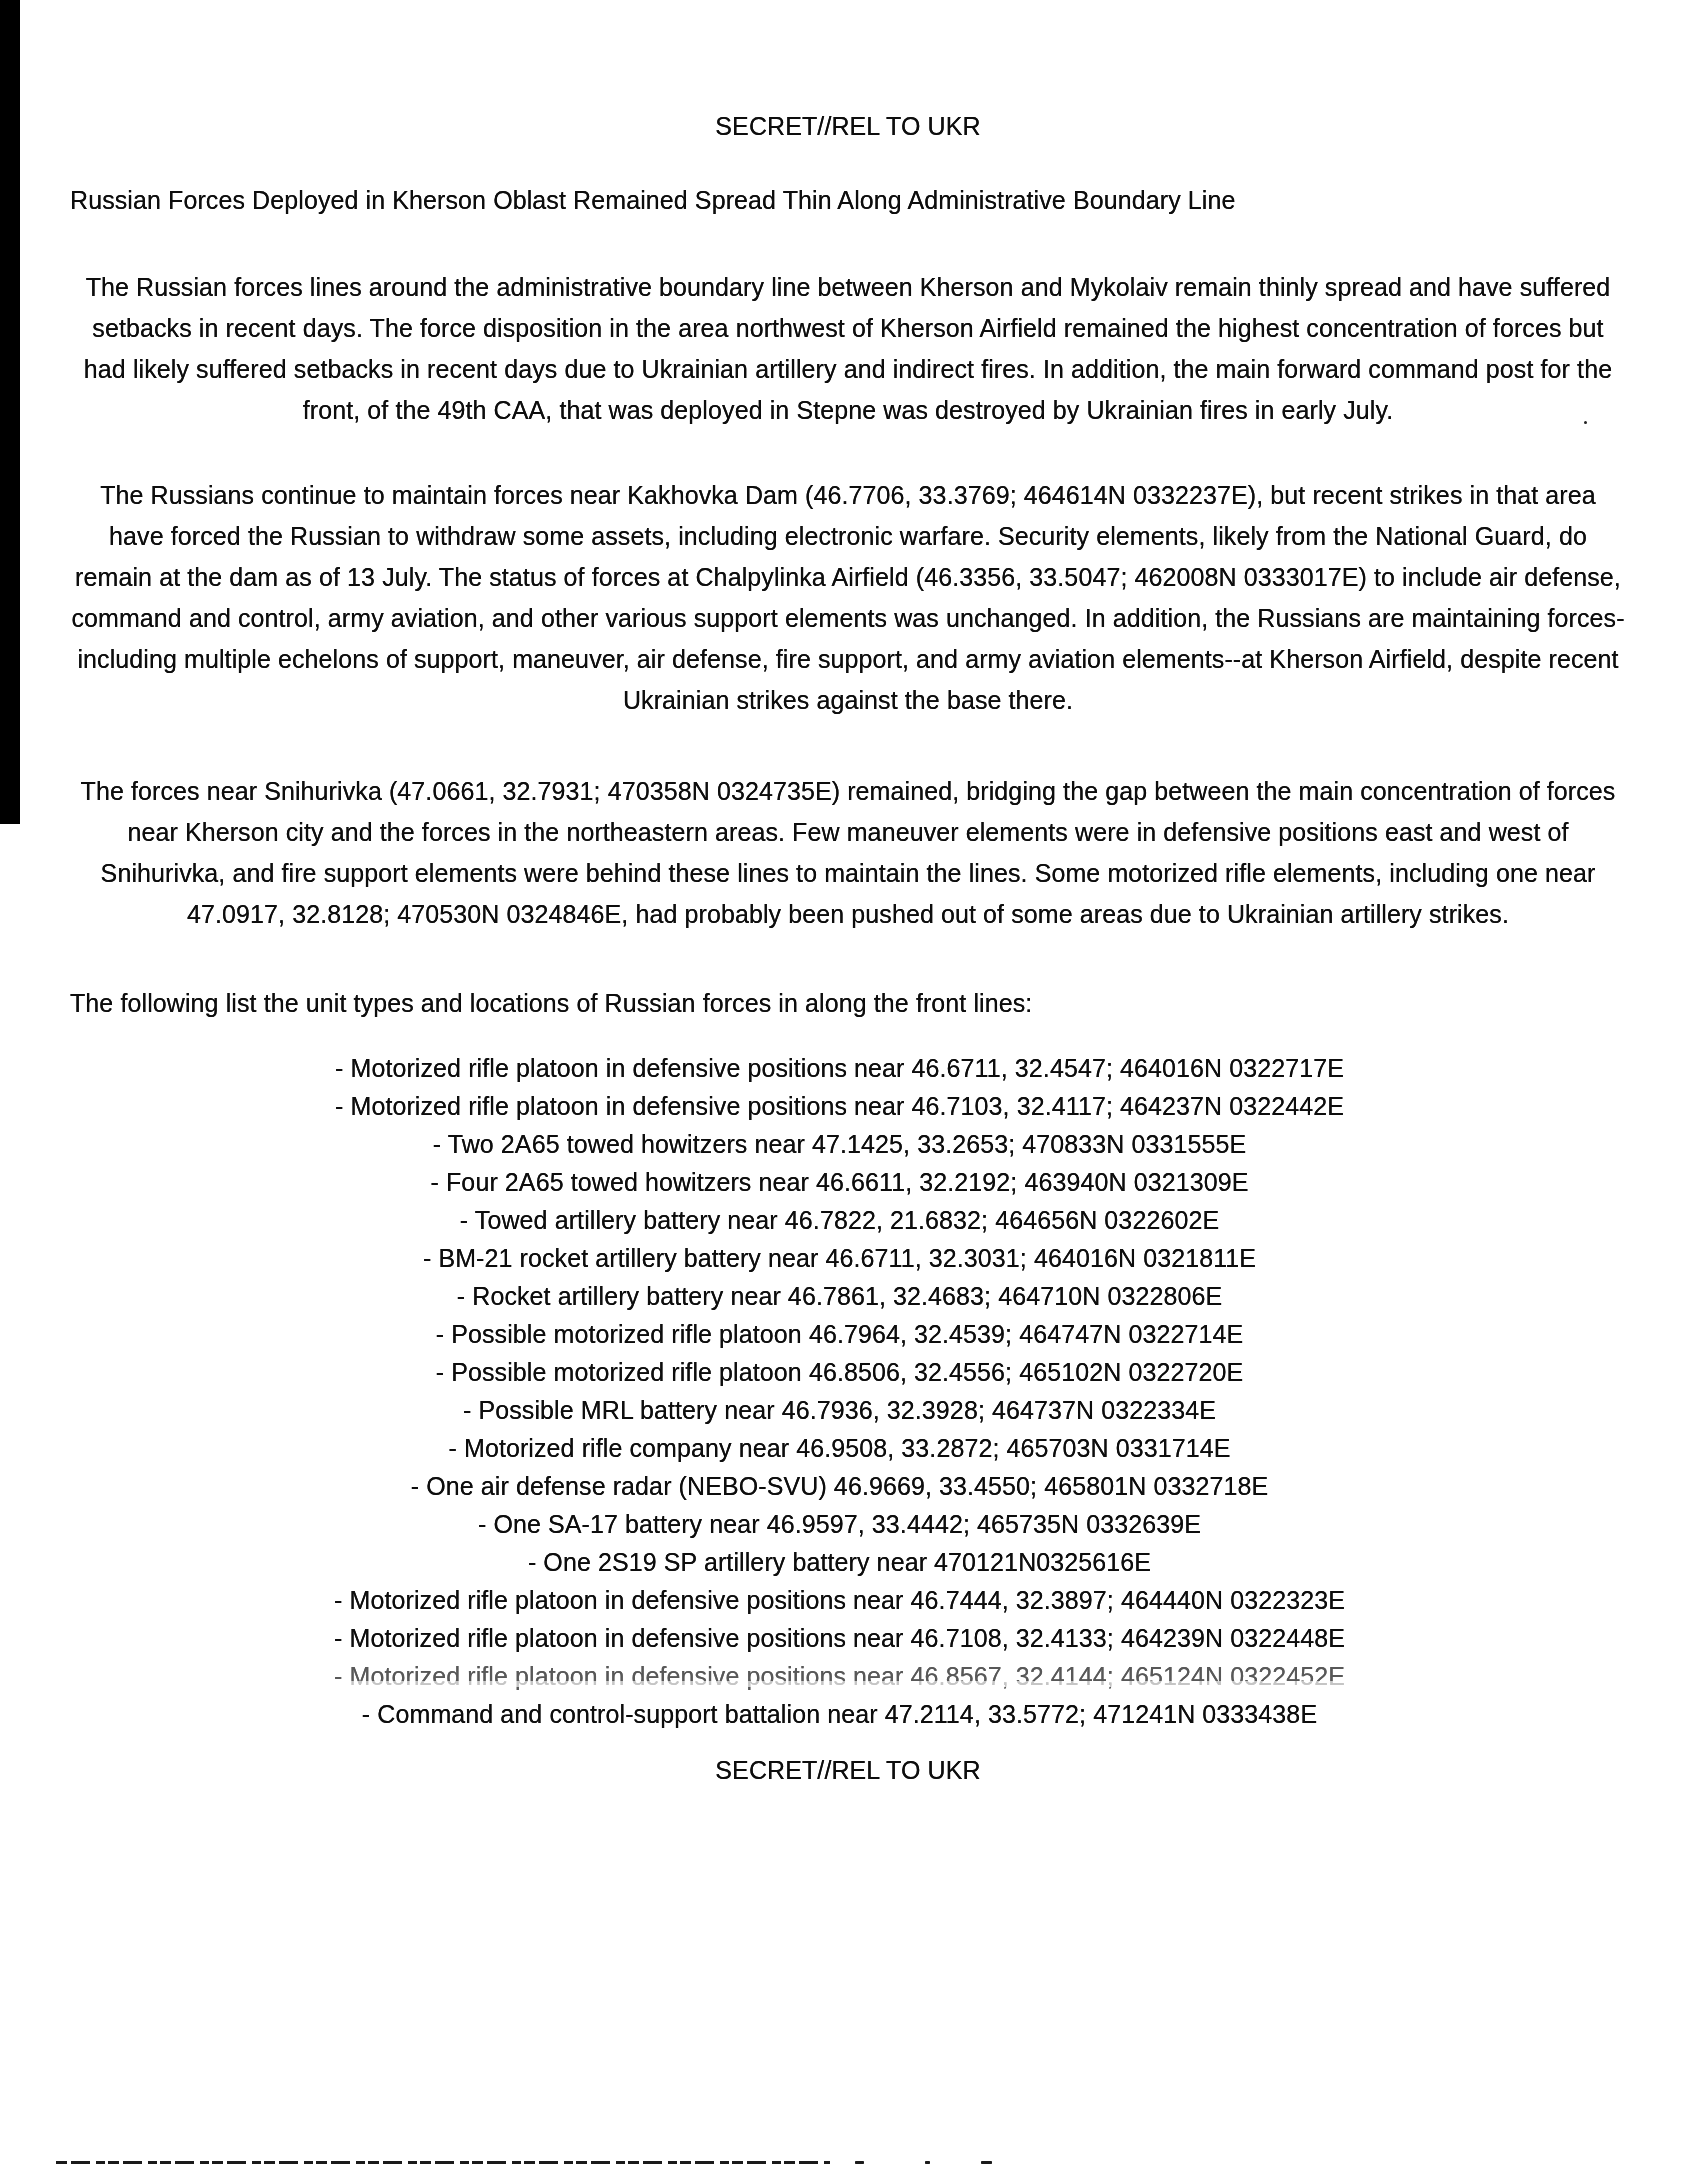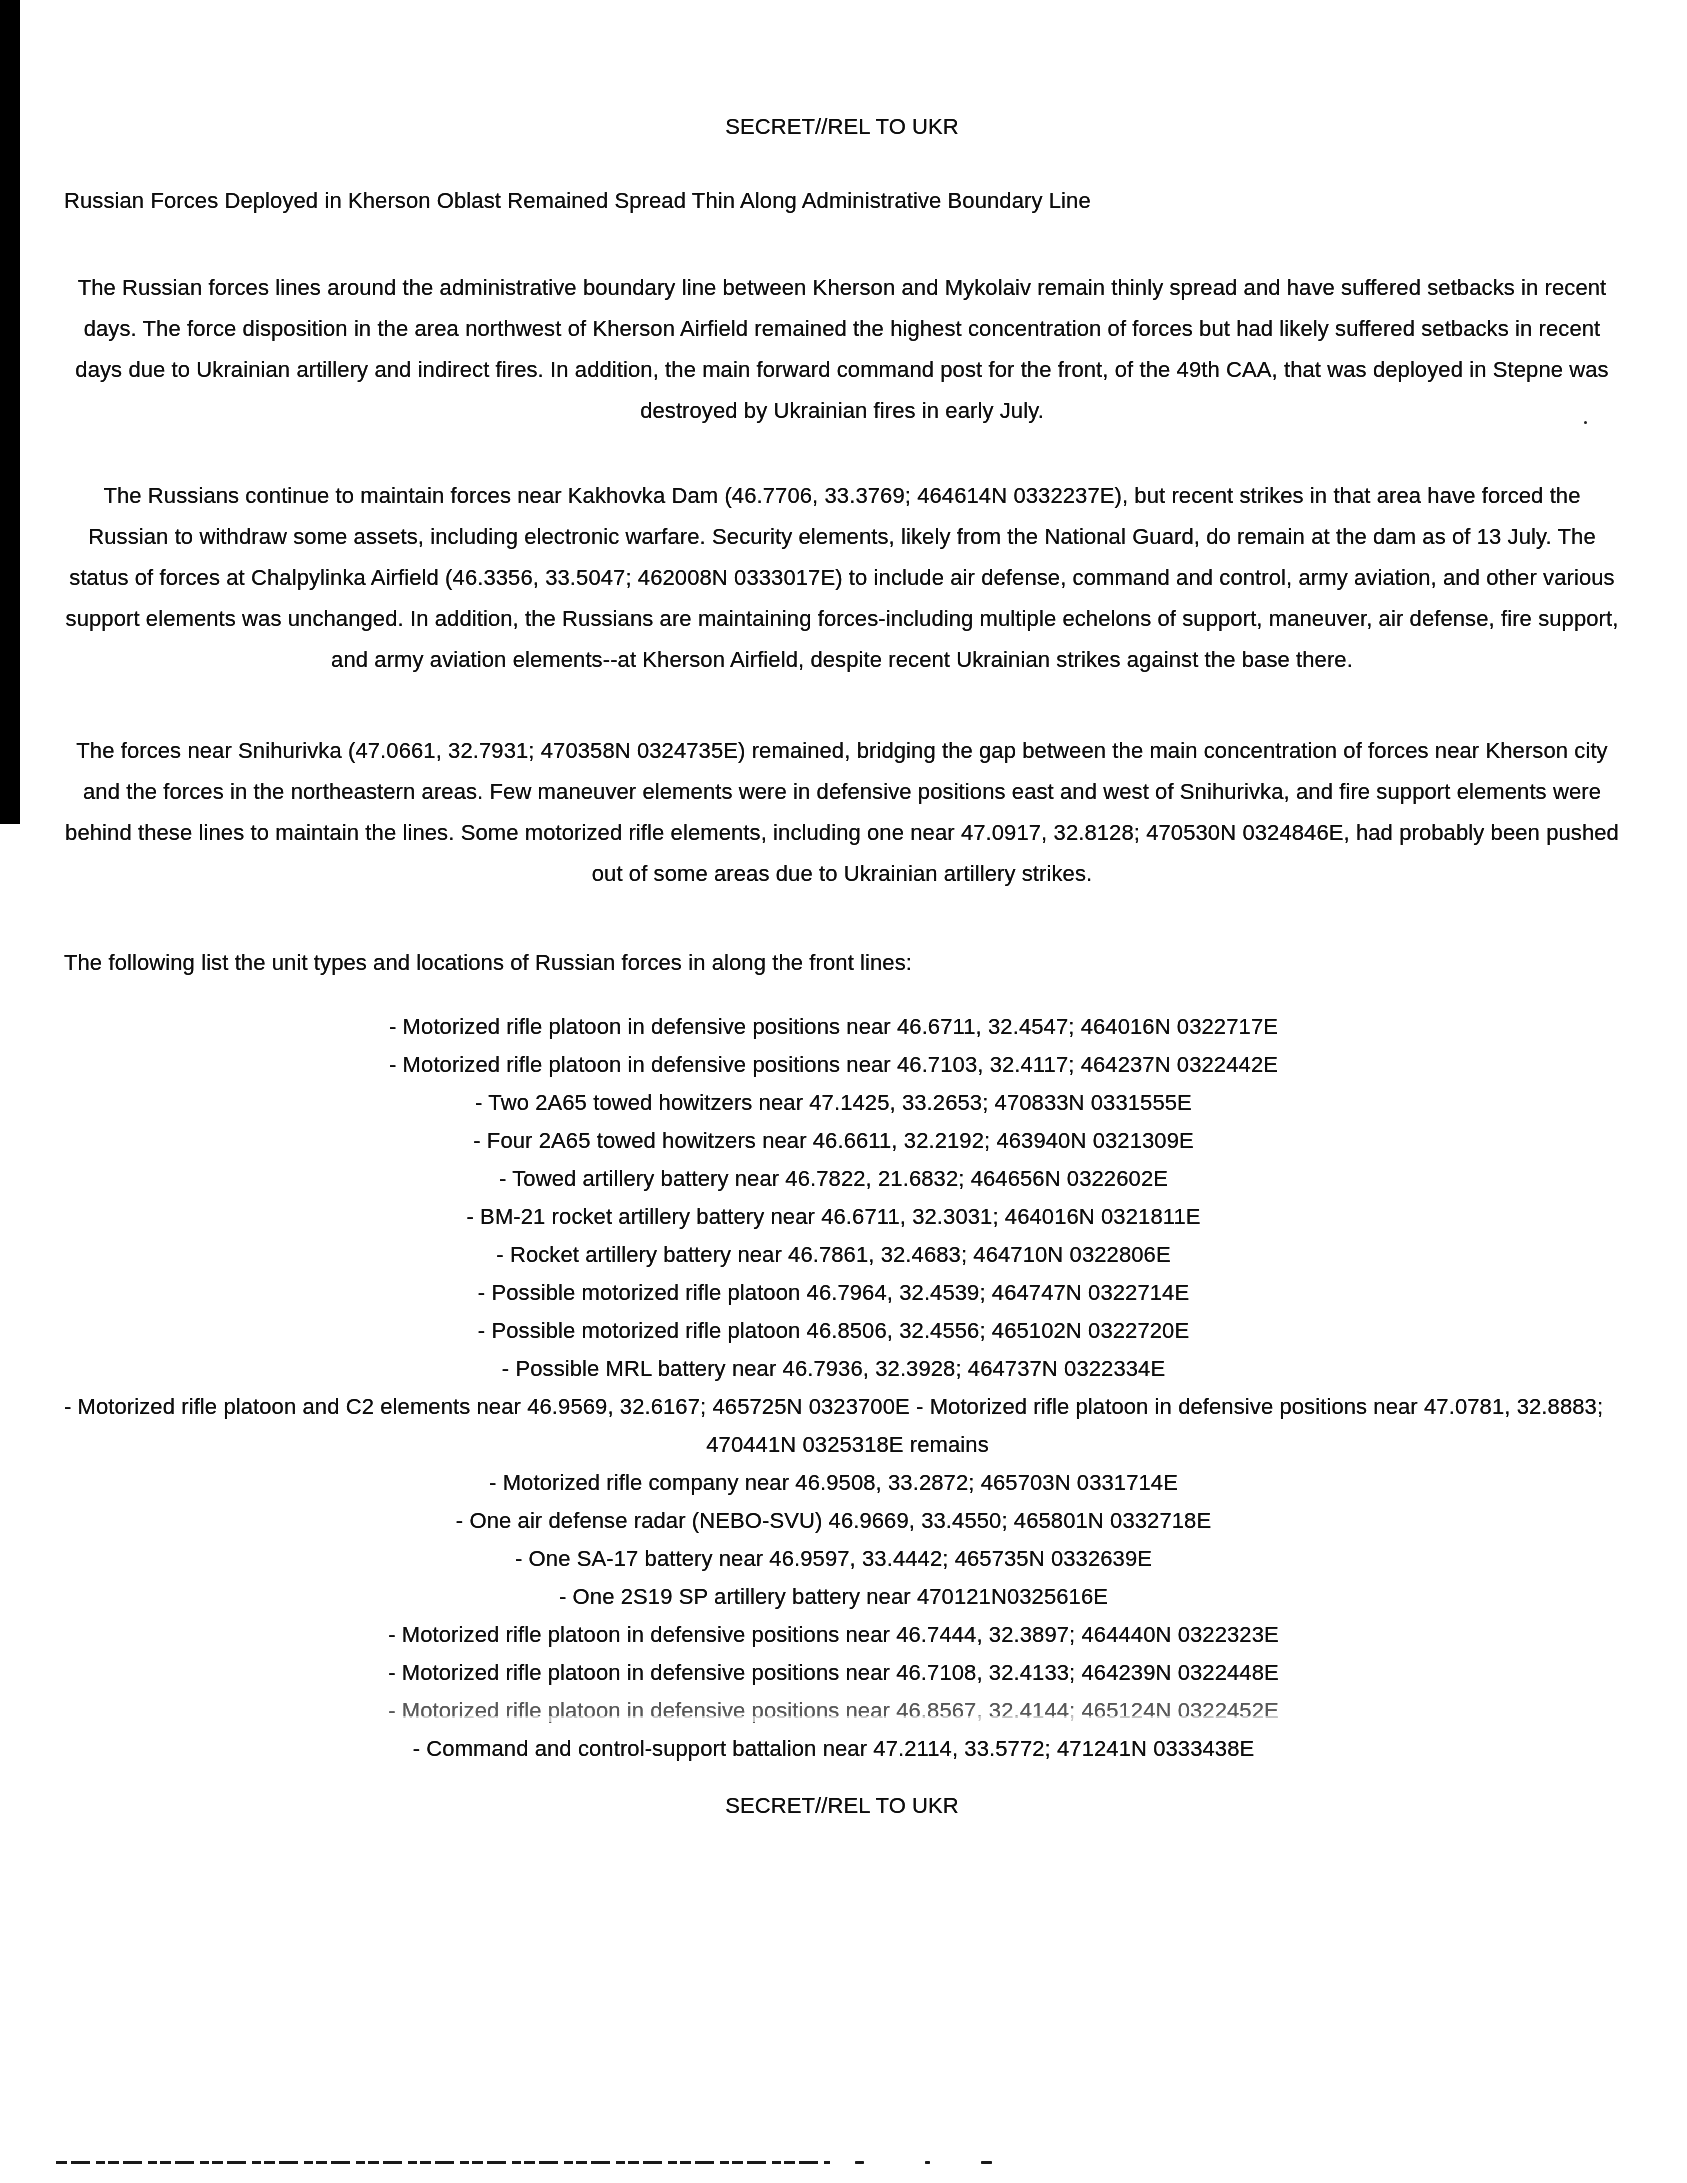--- a/index.html
+++ b/index.html
@@ -5,25 +5,25 @@
   html, body {
     margin: 0;
     padding: 0;
     background: #ffffff;
     width: 1687px;
     height: 2183px;
     overflow: hidden;
   }
   .page {
     position: absolute;
-    left: 64px;
+    left: 70px;
     top: 0;
     width: 1556px;
     font-family: "Liberation Sans", sans-serif;
-    font-size: 22px;
+    font-size: 25px;
     line-height: 41px;
     color: #0d0d0d;
     text-shadow: 0 0 0.4px rgba(0,0,0,0.85);
     letter-spacing: 0.1px;
   }
   .banner { text-align: center; }
   .banner-top { margin-top: 106px; }
   .doc-title { margin-top: 33px; }
   .para { margin-top: 46px; text-align: center; }
   .para-2 { margin-top: 44px; }
@@ -84,21 +84,20 @@
     <div class="unit">- Motorized rifle platoon in defensive positions near 46.6711, 32.4547; 464016N 0322717E</div>
     <div class="unit">- Motorized rifle platoon in defensive positions near 46.7103, 32.4117; 464237N 0322442E</div>
     <div class="unit">- Two 2A65 towed howitzers near 47.1425, 33.2653; 470833N 0331555E</div>
     <div class="unit">- Four 2A65 towed howitzers near 46.6611, 32.2192; 463940N 0321309E</div>
     <div class="unit">- Towed artillery battery near 46.7822, 21.6832; 464656N 0322602E</div>
     <div class="unit">- BM-21 rocket artillery battery near 46.6711, 32.3031; 464016N 0321811E</div>
     <div class="unit">- Rocket artillery battery near 46.7861, 32.4683; 464710N 0322806E</div>
     <div class="unit">- Possible motorized rifle platoon 46.7964, 32.4539; 464747N 0322714E</div>
     <div class="unit">- Possible motorized rifle platoon 46.8506, 32.4556; 465102N 0322720E</div>
     <div class="unit">- Possible MRL battery near 46.7936, 32.3928; 464737N 0322334E</div>
-    <div class="unit">- Motorized rifle platoon and C2 elements near 46.9569, 32.6167; 465725N 0323700E - Motorized rifle platoon in defensive positions near 47.0781, 32.8883; 470441N 0325318E remains</div>
     <div class="unit">- Motorized rifle company near 46.9508, 33.2872; 465703N 0331714E</div>
     <div class="unit">- One air defense radar (NEBO-SVU) 46.9669, 33.4550; 465801N 0332718E</div>
     <div class="unit">- One SA-17 battery near 46.9597, 33.4442; 465735N 0332639E</div>
     <div class="unit">- One 2S19 SP artillery battery near 470121N0325616E</div>
     <div class="unit">- Motorized rifle platoon in defensive positions near 46.7444, 32.3897; 464440N 0322323E</div>
     <div class="unit">- Motorized rifle platoon in defensive positions near 46.7108, 32.4133; 464239N 0322448E</div>
     <div class="unit degraded">- Motorized rifle platoon in defensive positions near 46.8567, 32.4144; 465124N 0322452E</div>
     <div class="unit">- Command and control-support battalion near 47.2114, 33.5772; 471241N 0333438E</div>
   </div>
 

